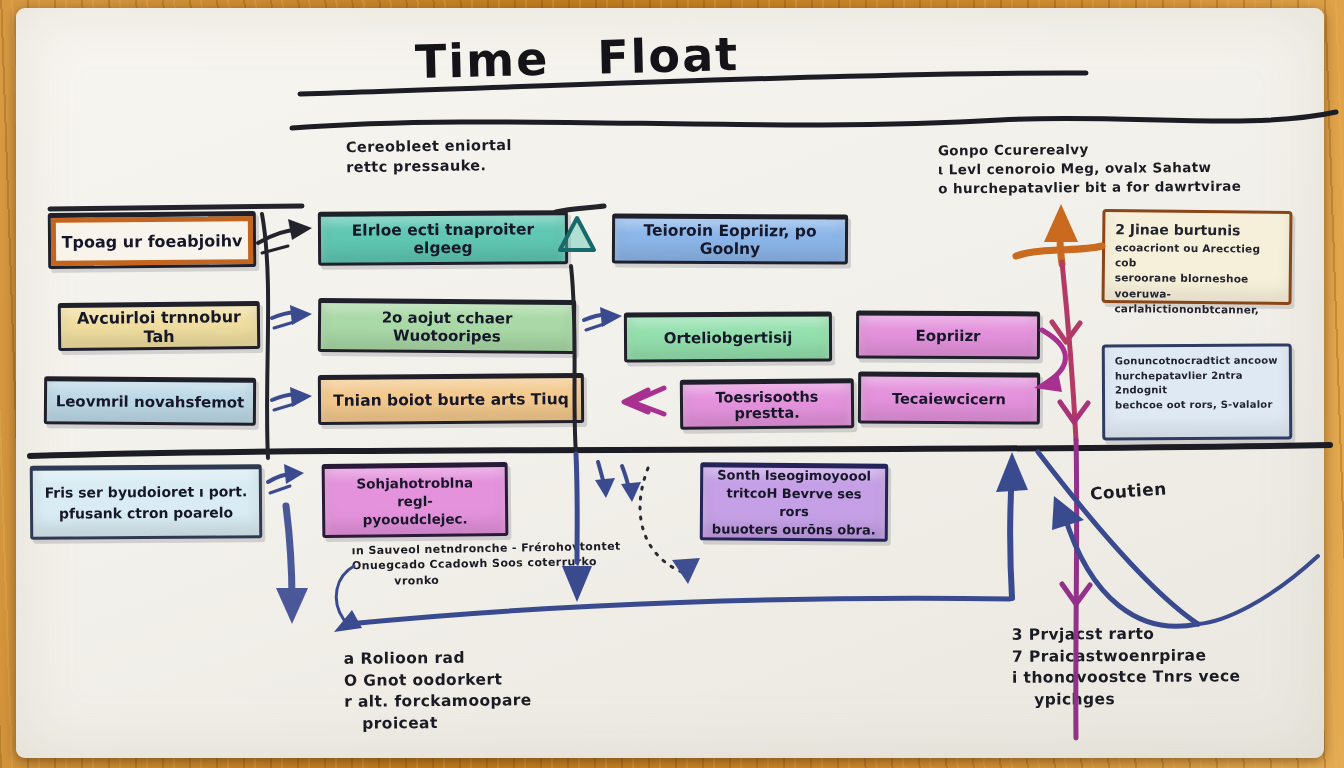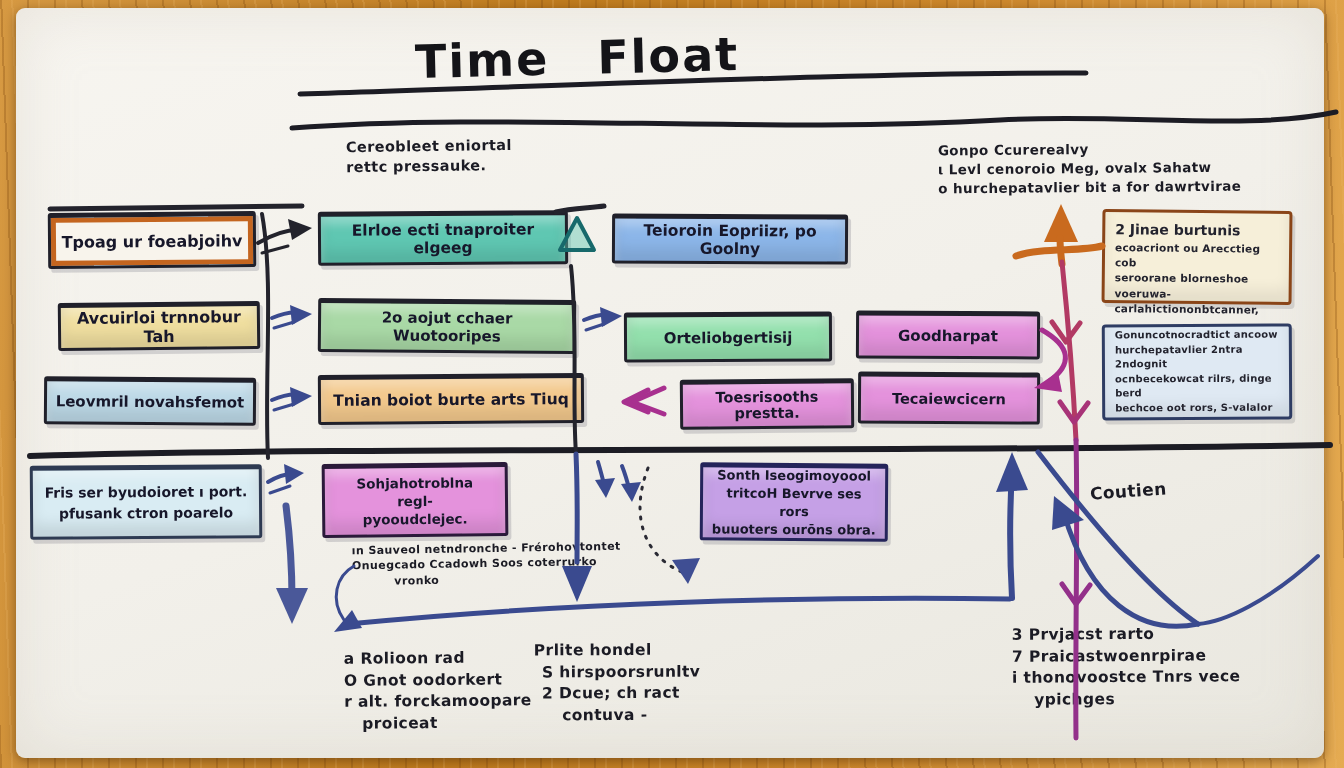--- a/index.html
+++ b/index.html
@@ -49,21 +49,21 @@
   .b9{left:318px;top:374px;width:266px;height:50px;font-size:15.5px;transform:rotate(-.4deg);}
   .b10{left:680px;top:379px;width:174px;height:50px;font-size:14.5px;transform:rotate(-.5deg);}
   .b11{left:858px;top:372px;width:182px;height:52px;font-size:14.5px;transform:rotate(.4deg);}
   .b14{left:30px;top:465px;width:232px;height:74px;font-size:14px;font-weight:600;transform:rotate(-.4deg);border-color:#2e3a52;}
   .b14 span{display:block;line-height:1.5;}
   .b15{left:322px;top:463px;width:186px;height:74px;font-size:13.5px;transform:rotate(-.6deg);border-color:#2a1a3a;}
   .b15 span{display:block;line-height:1.35;}
   .b16{left:700px;top:463px;width:188px;height:78px;font-size:13px;transform:rotate(.4deg);border-color:#24245a;}
   .b16 span{display:block;line-height:1.4;}
   .cream{left:1102px;top:210px;width:190px;height:94px;border:3px solid #8a4518;background:#f6efd9;transform:rotate(.6deg);}
-  .bluenote{left:1102px;top:324px;width:190px;height:96px;border:3px solid #2e3c63;background:#dfe9f3;transform:rotate(-.3deg);padding-top:1px;}
+  .bluenote{left:1102px;top:344px;width:190px;height:96px;border:3px solid #2e3c63;background:#dfe9f3;transform:rotate(-.3deg);padding-top:7px;}
   .bluenote span{font-size:10px;}
   
   .n-tl{left:346px;top:136px;font-size:14.5px;transform:rotate(-.8deg);}
   .n-tr{left:938px;top:140px;font-size:13.5px;transform:rotate(-.5deg);}
   .n-up{left:352px;top:541px;font-size:11px;font-weight:600;transform:rotate(-1deg);}
   .n-up .ind{padding-left:42px;}
   .coutien{left:1090px;top:480px;font-size:17px;font-weight:bold;transform:rotate(-4deg);}
   .list{font-size:15.5px;}
   .l-bl{left:344px;top:648px;transform:rotate(-.5deg);}
   .l-bl .i1{padding-left:18px;}
@@ -110,39 +110,38 @@
   <div class="box b4" style="background: rgb(240, 223, 160);">
       <span>Avcuirloi trnnobur Tah</span>
     </div>
   <div class="box b5" style="background: rgb(169, 217, 166);">
       <span>2o aojut cchaer Wuotooripes</span>
     </div>
   <div class="box b6" style="background: rgb(147, 224, 173);">
       <span>Orteliobgertisij</span>
     </div>
   <div class="box b7" style="background: rgb(228, 146, 220);">
-      <span>Goodharpat</span>
+      <span>Eopriizr</span>
     </div>
 
   <div class="box b8" style="background: rgb(189, 217, 231);">
       <span>Leovmril novahsfemot</span>
     </div>
   <div class="box b9" style="background: rgb(243, 201, 141);">
       <span>Tnian boiot burte arts Tiuq</span>
     </div>
   <div class="box b10" style="background: rgb(228, 146, 220);">
       <span>Toesrisooths prestta.</span>
     </div>
   <div class="box b11" style="background: rgb(228, 146, 220);">
       <span>Tecaiewcicern</span>
     </div>
   <div class="note bluenote">
     <span>Gonuncotnocradtict ancoow</span>
     <span>hurchepatavlier 2ntra 2ndognit</span>
-    <span>ocnbecekowcat rilrs, dinge berd</span>
     <span>bechcoe oot rors, S-valalor</span>
   </div>
 
   <div class="box b14" style="background: rgb(217, 236, 243);">
     <span>Fris ser byudoioret ı port.</span>
     <span>pfusank ctron poarelo</span>
   </div>
   <div class="box b15" style="background: rgb(228, 146, 220);">
     <span>Sohjahotroblna</span>
     <span>regl-</span>
@@ -159,26 +158,20 @@
     <span>Onuegcado Ccadowh Soos coterrurko</span>
     <span class="ind">vronko</span>
   </div>
   <div class="txt coutien">Coutien</div>
 
   <div class="txt list l-bl">
     <span>a Rolioon rad</span>
     <span>O Gnot oodorkert</span>
     <span>r alt. forckamoopare</span>
     <span class="i1">proiceat</span>
-  </div>
-  <div class="txt list l-bm">
-    <span>Prlite hondel</span>
-    <span class="i0">S hirspoorsrunltv</span>
-    <span class="i0">2 Dcue; ch ract</span>
-    <span class="i1">contuva -</span>
   </div>
   <div class="txt list l-br">
     <span>3 Prvjacst rarto</span>
     <span>7 Praicastwoenrpirae</span>
     <span>i thonovoostce Tnrs vece</span>
     <span class="i1">ypichges</span>
   </div>
 
   <svg class="arrows" width="1344" height="768" viewBox="0 0 1344 768">
     <g stroke="#1c1c24" stroke-width="5" fill="none" stroke-linecap="round">

